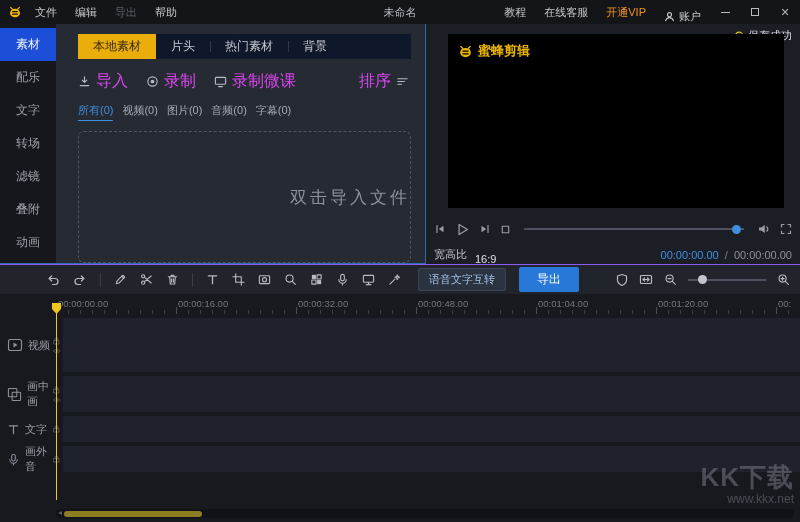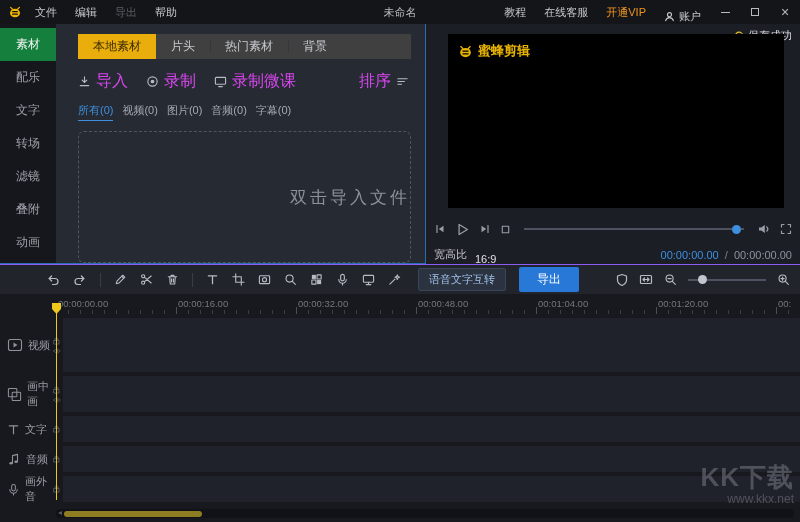--- a/index.html
+++ b/index.html
@@ -26,24 +26,24 @@
   .winbtn { width:30px; height:24px; display:flex; align-items:center; justify-content:center; color:#b8bac0; }
   .min-glyph { width:9px; height:1px; background:currentColor; display:block; }
   .max-glyph { width:8px; height:8px; border:1px solid currentColor; display:block; }
   .close-glyph { font-size:14px; line-height:1; }
 
   
   .main { display:flex; height:240px; background:#1c1e25; }
   .left-wrap { display:flex; width:426px; border-right:1px solid #2d6cb3; border-bottom:1px solid #2d6cb3; }
   .sidebar { width:56px; background:#15171d; display:flex; flex-direction:column; padding-top:4px; }
   .side-item { height:33px; display:flex; align-items:center; justify-content:center; font-size:12px; color:#9ea1aa; }
-  .side-item.active { background:#15803d; color:#f2f3f5; }
+  .side-item.active { background:#1d4ed8; color:#f2f3f5; }
 
   .material { flex:1; background:#262a33; padding:10px 14px 0 22px; }
-  .mtabs { height:25px; background:#404040; display:flex; align-items:stretch; }
+  .mtabs { height:25px; background:#0f172a; display:flex; align-items:stretch; }
   .mtab { padding:0 15px; display:flex; align-items:center; font-size:12px; color:#c6c8cd; position:relative; }
   .mtab + .mtab::before { content:""; position:absolute; left:0; top:7px; width:1px; height:11px; background:#343742; }
   .mtab.active { background:#e9ae0b; color:#3a2b02; }
   .mtab.active + .mtab::before { display:none; }
   .actions { margin-top:12px; display:flex; align-items:center; font-size:16px; color:#d946ef; }
   .act { display:flex; align-items:center; gap:5px; margin-right:18px; }
   .act .ic { color:#b9bbc3; }
   .act.sort { margin-left:auto; margin-right:2px; }
   .filters { margin-top:11px; display:flex; gap:9px; font-size:11px; color:#a6a9b1; }
   .filter { padding-bottom:2px; }
@@ -493,41 +493,20 @@
           <span class="ic">
               <svg width="7" height="8" viewBox="0 0 8 9">
                 <rect x="1.2" y="3.8" width="5.6" height="4.2"></rect>
                 <path d="M2.3 3.8V2.6a1.7 1.7 0 0 1 3.4 0v1.2"></path>
               </svg>
             </span>
         </div>
         <div class="track-lane"></div>
       </div>
 
-      <div class="track-row h26">
-        <div class="track-head">
-          <span class="track-icon">
-            <svg width="14" height="14" viewBox="0 0 14 14">
-                <path d="M5.5 11.3V3.6l5-1.2v7.3"></path>
-                <ellipse cx="4" cy="11.3" rx="1.6" ry="1.2" fill="currentColor" stroke="none"></ellipse>
-                <ellipse cx="9" cy="9.7" rx="1.6" ry="1.2" fill="currentColor" stroke="none"></ellipse>
-              </svg>
-          </span>
-          <span>音频</span>
-        </div>
-        <div class="track-locks">
-          <span class="ic">
-              <svg width="7" height="8" viewBox="0 0 8 9">
-                <rect x="1.2" y="3.8" width="5.6" height="4.2"></rect>
-                <path d="M2.3 3.8V2.6a1.7 1.7 0 0 1 3.4 0v1.2"></path>
-              </svg>
-            </span>
-        </div>
-        <div class="track-lane"></div>
-      </div>
 
       <div class="track-row h26">
         <div class="track-head">
           <span class="track-icon">
             <svg width="13" height="13" viewBox="0 0 14 14">
                 <rect x="5" y="1.5" width="4" height="7" rx="2"></rect>
                 <path d="M3 7a4 4 0 0 0 8 0M7 11v1.8"></path>
               </svg>
           </span>
           <span>画外音</span>

